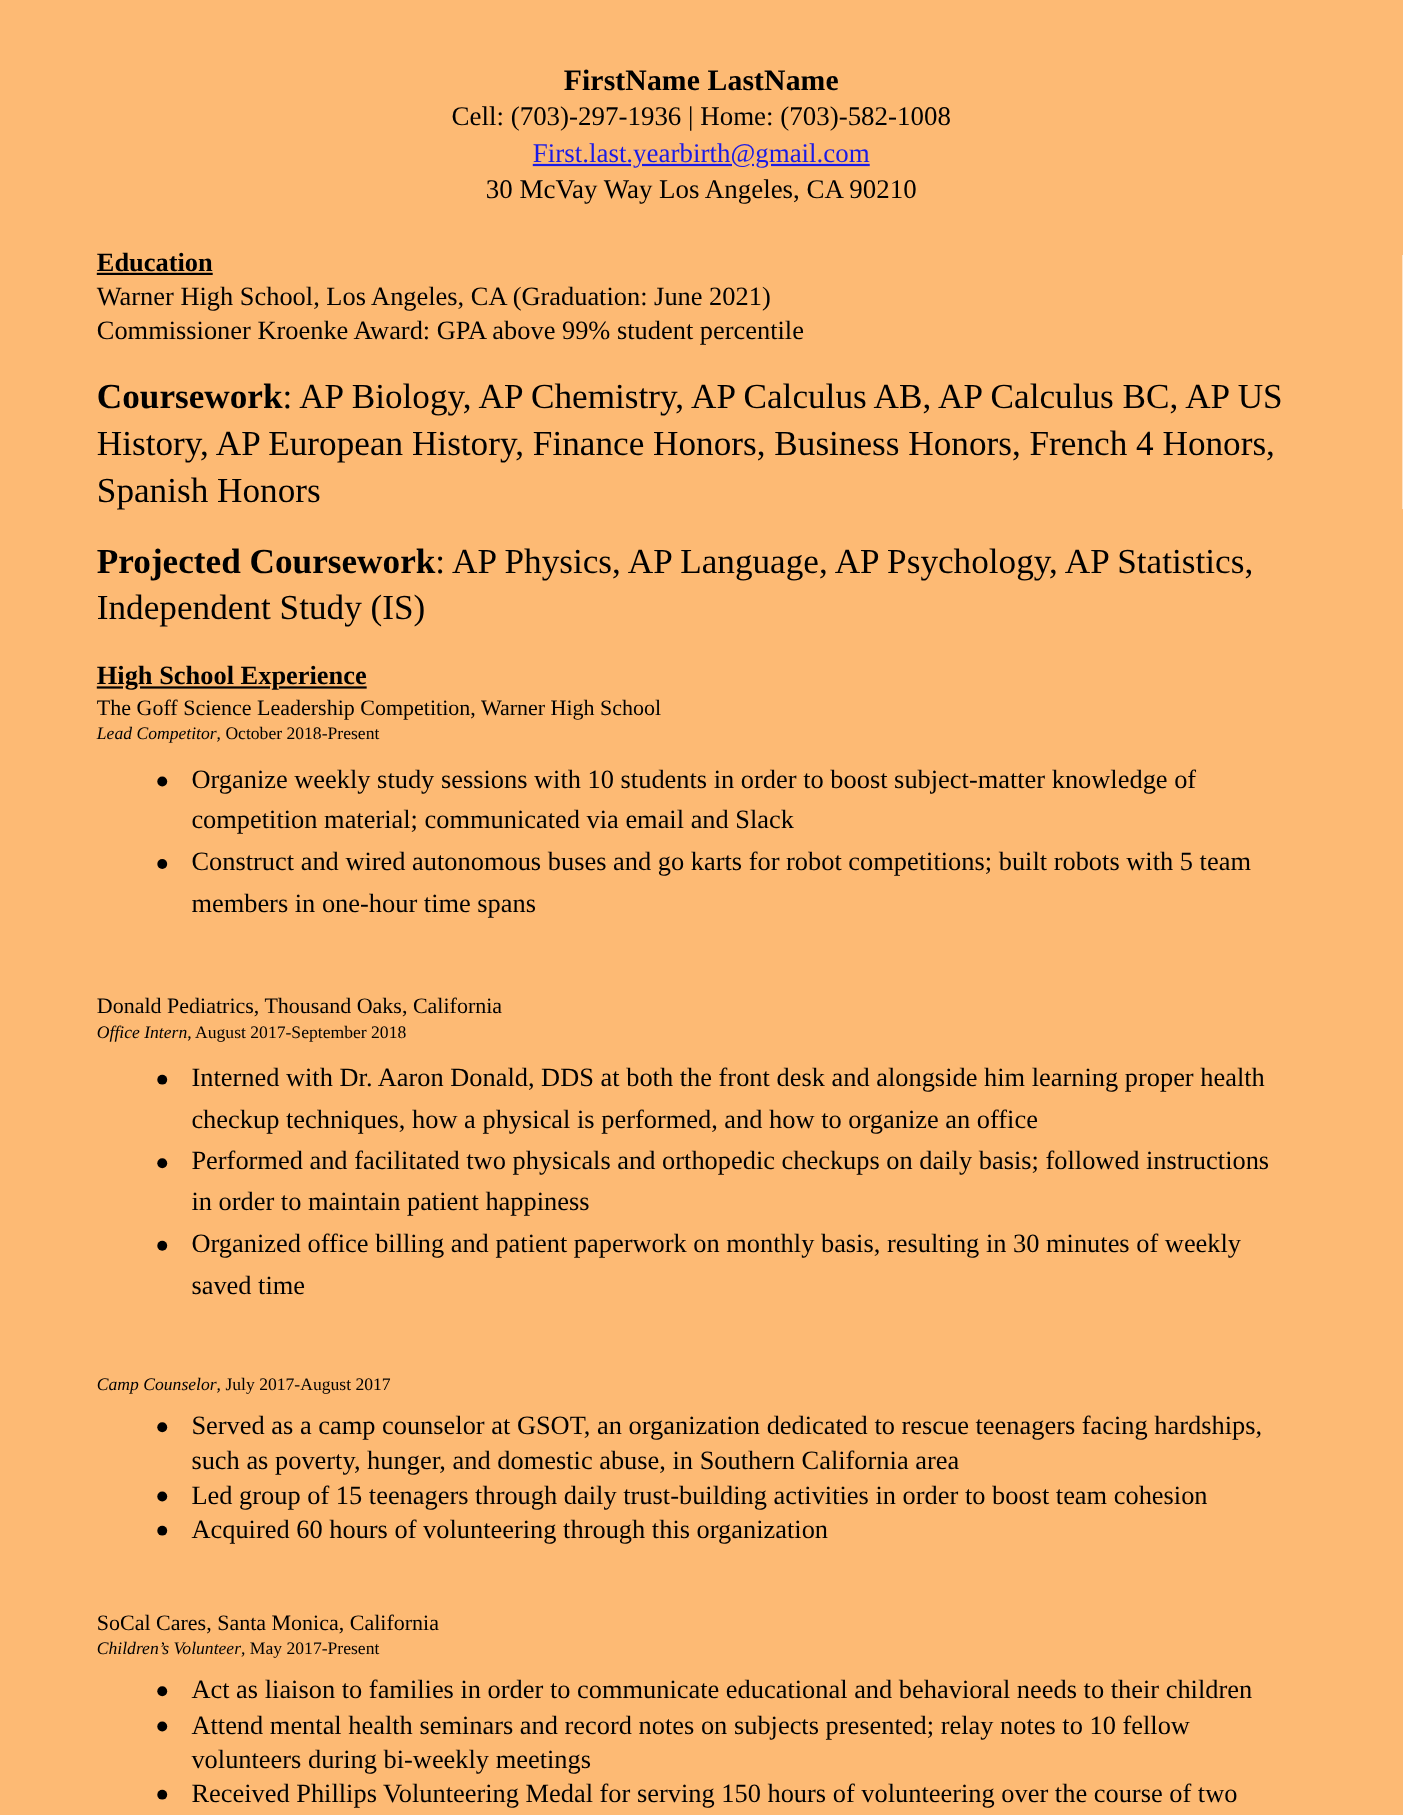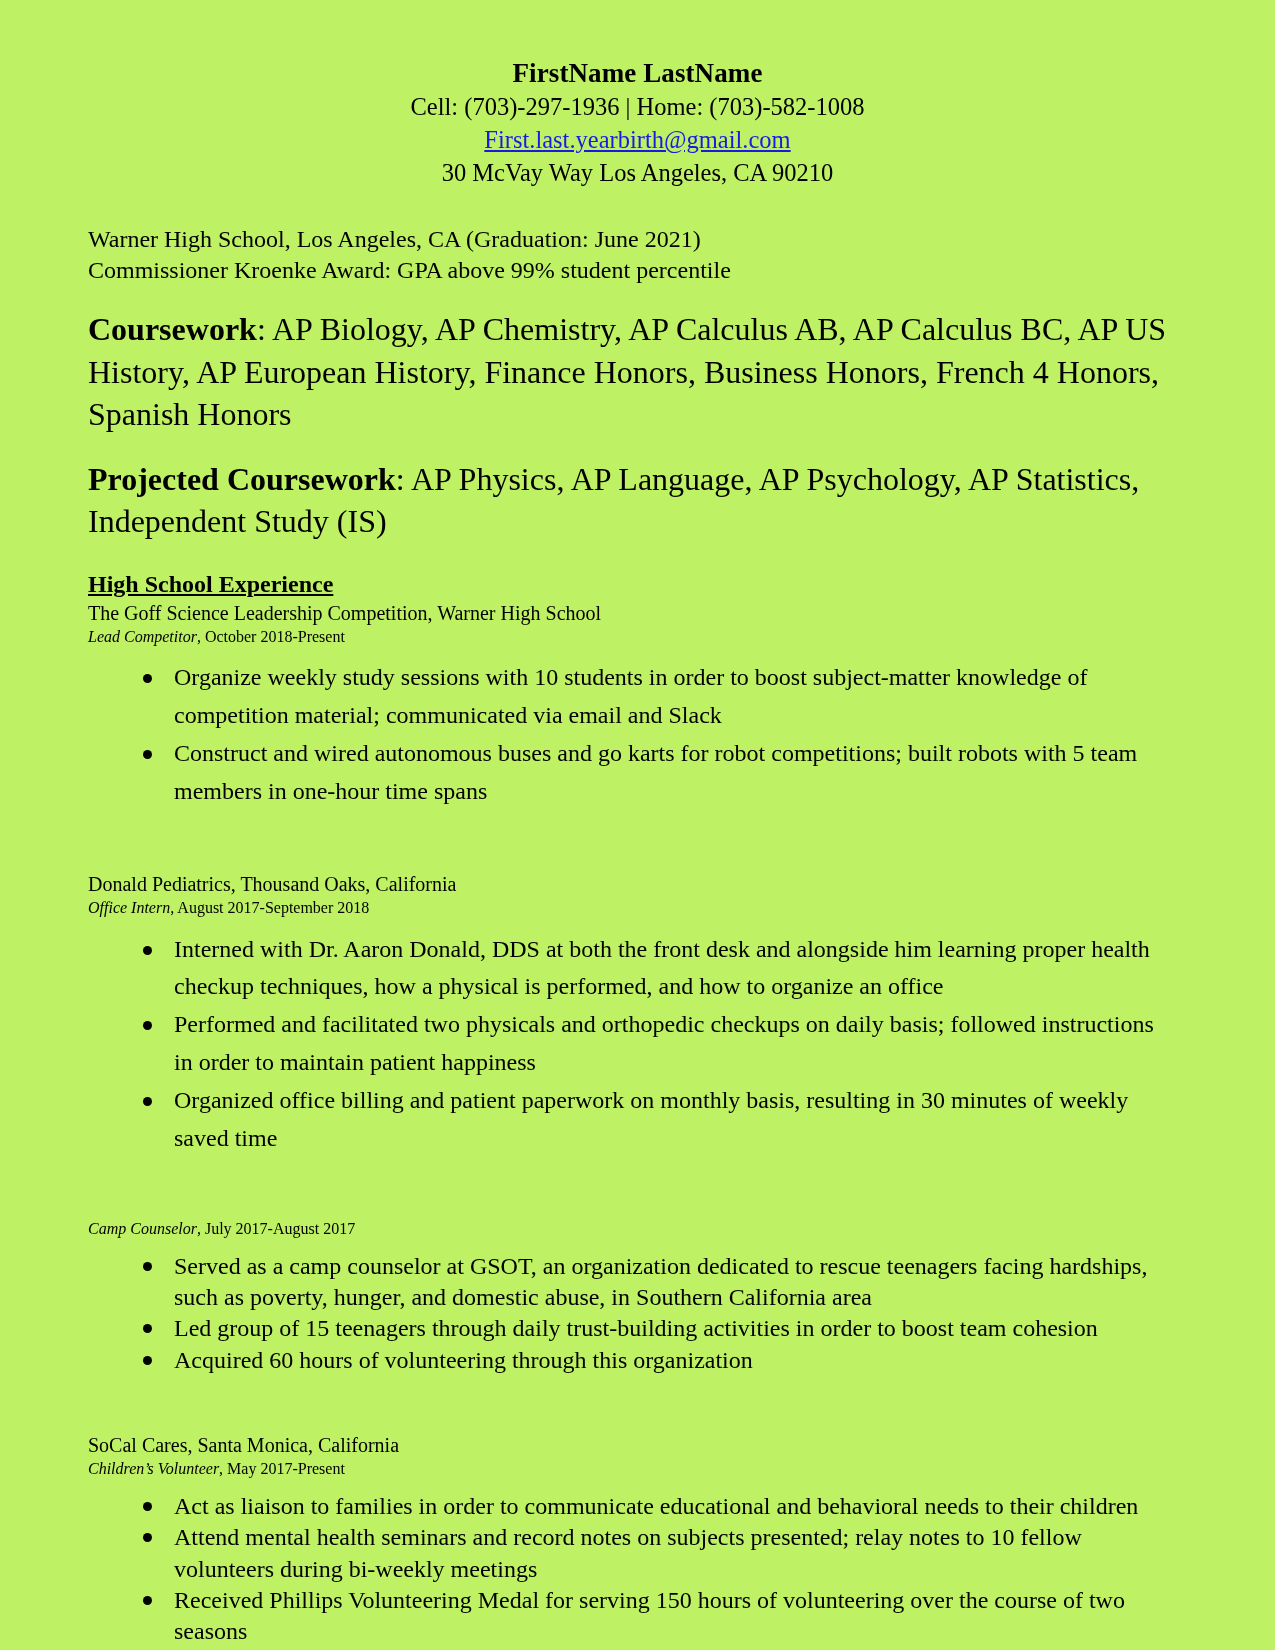--- a/index.html
+++ b/index.html
@@ -9,21 +9,21 @@
   }
   body {
     font-family: "Liberation Serif", "DejaVu Serif", serif;
     color: #000000;
   }
   .page {
     width: 1275px;
     height: 1650px;
     box-sizing: border-box;
     padding: 56px 88px 40px 88px;
-    background: #bef264;
+    background: #fdba74;
     position: relative;
     overflow: hidden;
   }
 
   
   .header {
     text-align: center;
     margin-bottom: 34px;
   }
   .full-name {
@@ -130,20 +130,21 @@
   <div class="header">
     <div class="full-name">FirstName LastName</div>
     <div class="contact-line">Cell: (703)-297-1936 | Home: (703)-582-1008</div>
     <div>
       <span class="email-link">First.last.yearbirth@gmail.com</span>
     </div>
     <div class="address-line">30 McVay Way Los Angeles, CA 90210</div>
   </div>
 
   <div>
+    <div class="section-heading">Education</div>
     <div class="line">Warner High School, Los Angeles, CA (Graduation: June 2021)</div>
     <div class="line">Commissioner Kroenke Award: GPA above 99% student percentile</div>
 
     <div class="para">
       <b>Coursework</b><span>: AP Biology, AP Chemistry, AP Calculus AB, AP Calculus BC, AP US History, AP European History, Finance Honors, Business Honors, French 4 Honors, Spanish Honors</span>
     </div>
 
     <div class="para">
       <b>Projected Coursework</b><span>: AP Physics, AP Language, AP Psychology, AP Statistics, Independent Study (IS)</span>
     </div>

